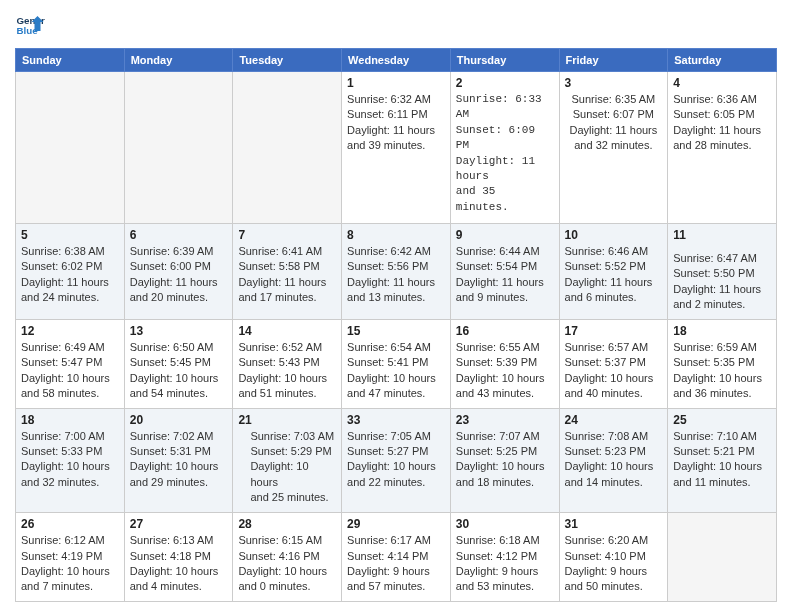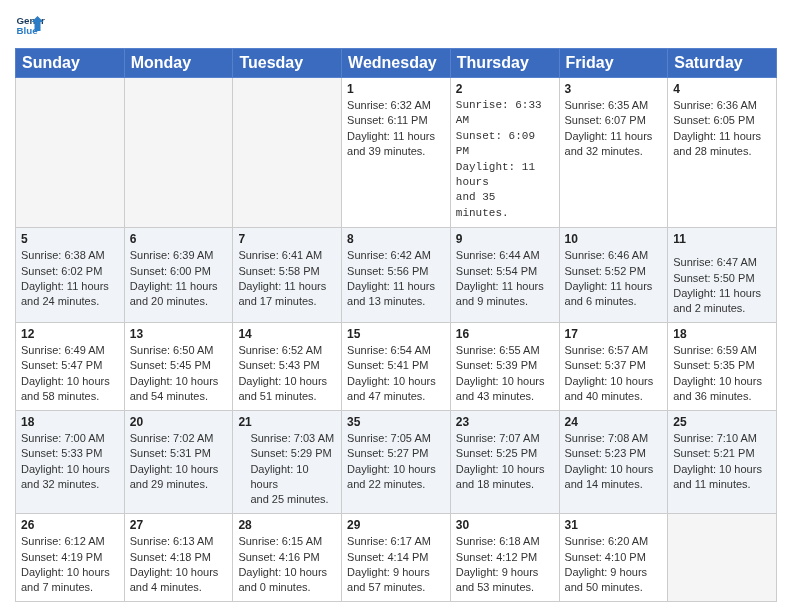--- a/index.html
+++ b/index.html
@@ -50,21 +50,21 @@
       border: 1px solid #ccc;
       border-collapse: collapse;
       width: 100%;
       table-layout: fixed;
     }
     .calendar th {
       background: #3a6bbf;
       color: #fff;
       text-align: left;
       padding: 5px 6px;
-      font-size: 16px;
+      font-size: 11px;
       font-weight: bold;
       border: 1px solid #5580cc;
     }
     .calendar td {
       vertical-align: top;
       border: 1px solid #ccc;
       padding: 4px 5px;
       font-size: 9.5px;
       color: #222;
       height: 82px;
@@ -133,21 +133,21 @@
           </td>
           <td>
             <span class="day-num">2</span>
             <div class="day-info" style="white-space: pre-line; font-family: Liberation Mono, monospace;">Sunrise: 6:33 AM
 Sunset: 6:09 PM
 Daylight: 11 hours
 and 35 minutes.</div>
           </td>
           <td>
             <span class="day-num">3</span>
-            <div class="day-info" style="white-space: pre-line;">Sunrise: 6:35 AM
+            <div class="day-info" style="white-space: pre-line; text-align: center;">Sunrise: 6:35 AM
 Sunset: 6:07 PM
 Daylight: 11 hours
 and 32 minutes.</div>
           </td>
           <td>
             <span class="day-num">4</span>
             <div class="day-info" style="white-space: pre-line;">Sunrise: 6:36 AM
 Sunset: 6:05 PM
 Daylight: 11 hours
 and 28 minutes.</div>
@@ -271,21 +271,21 @@
 and 29 minutes.</div>
           </td>
           <td>
             <span class="day-num">21</span>
             <div class="day-info" style="white-space: pre-line; margin-left: 12px;">Sunrise: 7:03 AM
 Sunset: 5:29 PM
 Daylight: 10 hours
 and 25 minutes.</div>
           </td>
           <td>
-            <span class="day-num">35</span>
+            <span class="day-num">33</span>
             <div class="day-info" style="white-space: pre-line;">Sunrise: 7:05 AM
 Sunset: 5:27 PM
 Daylight: 10 hours
 and 22 minutes.</div>
           </td>
           <td>
             <span class="day-num">23</span>
             <div class="day-info" style="white-space: pre-line;">Sunrise: 7:07 AM
 Sunset: 5:25 PM
 Daylight: 10 hours

